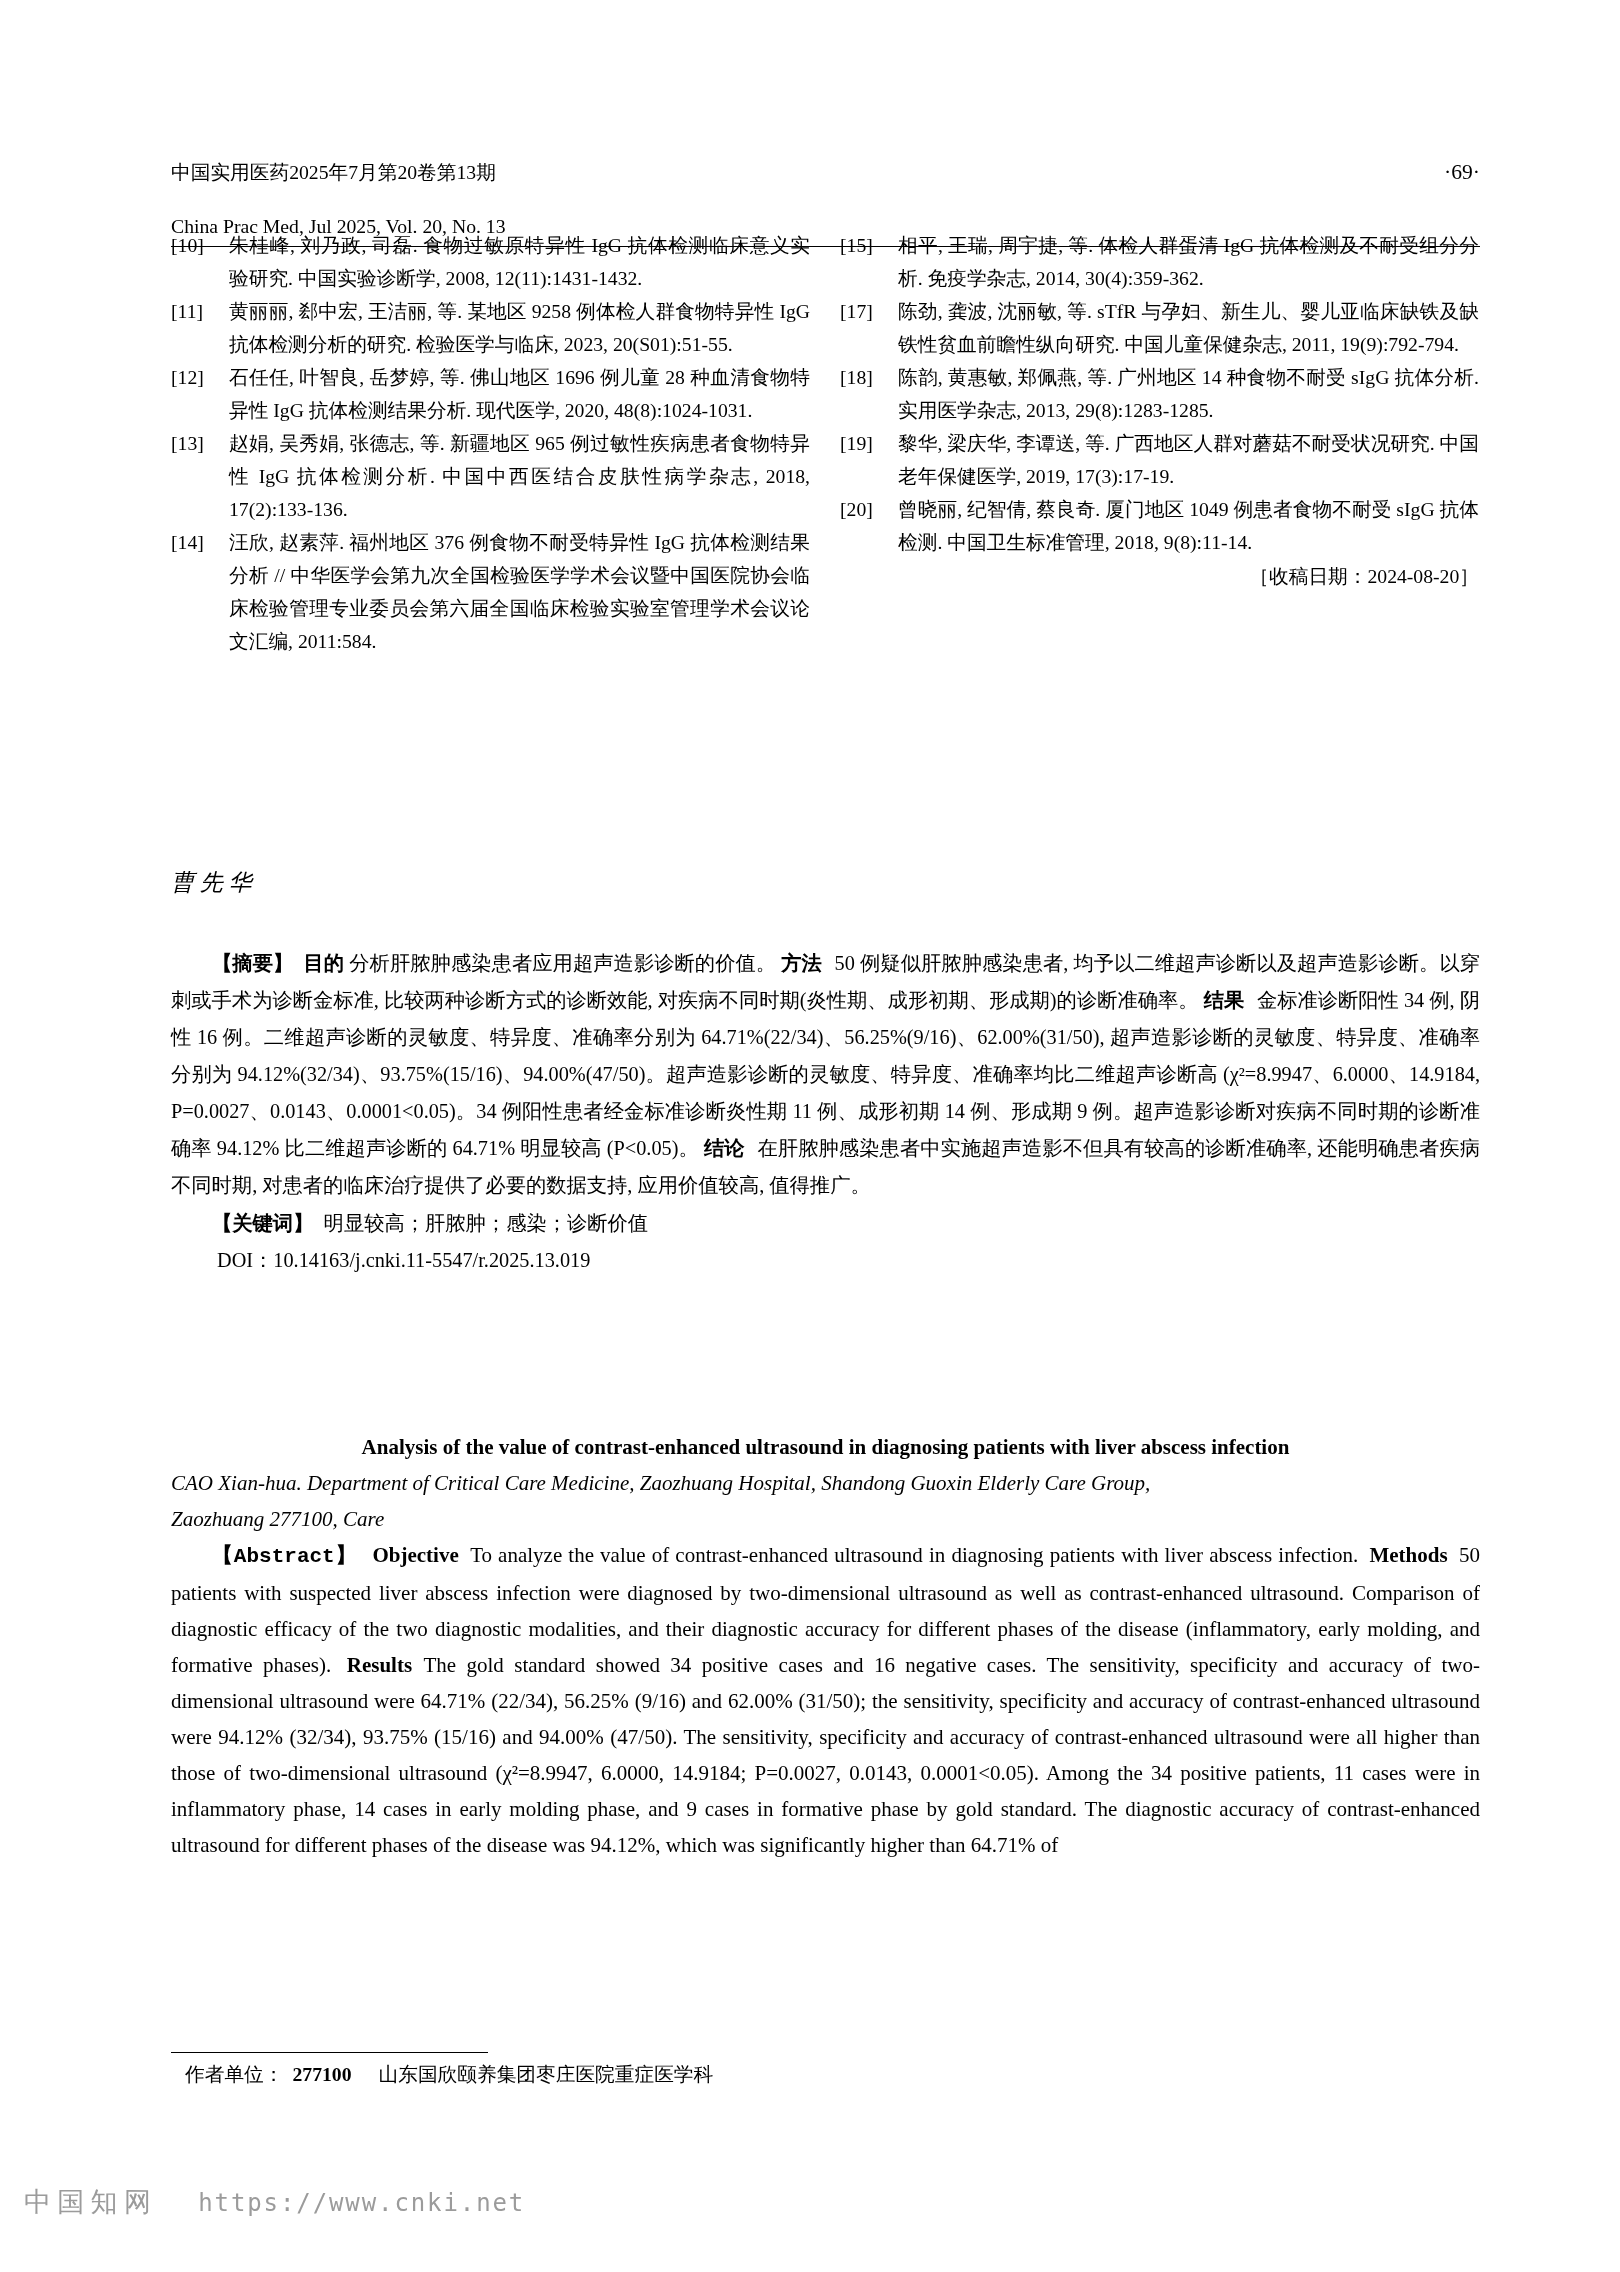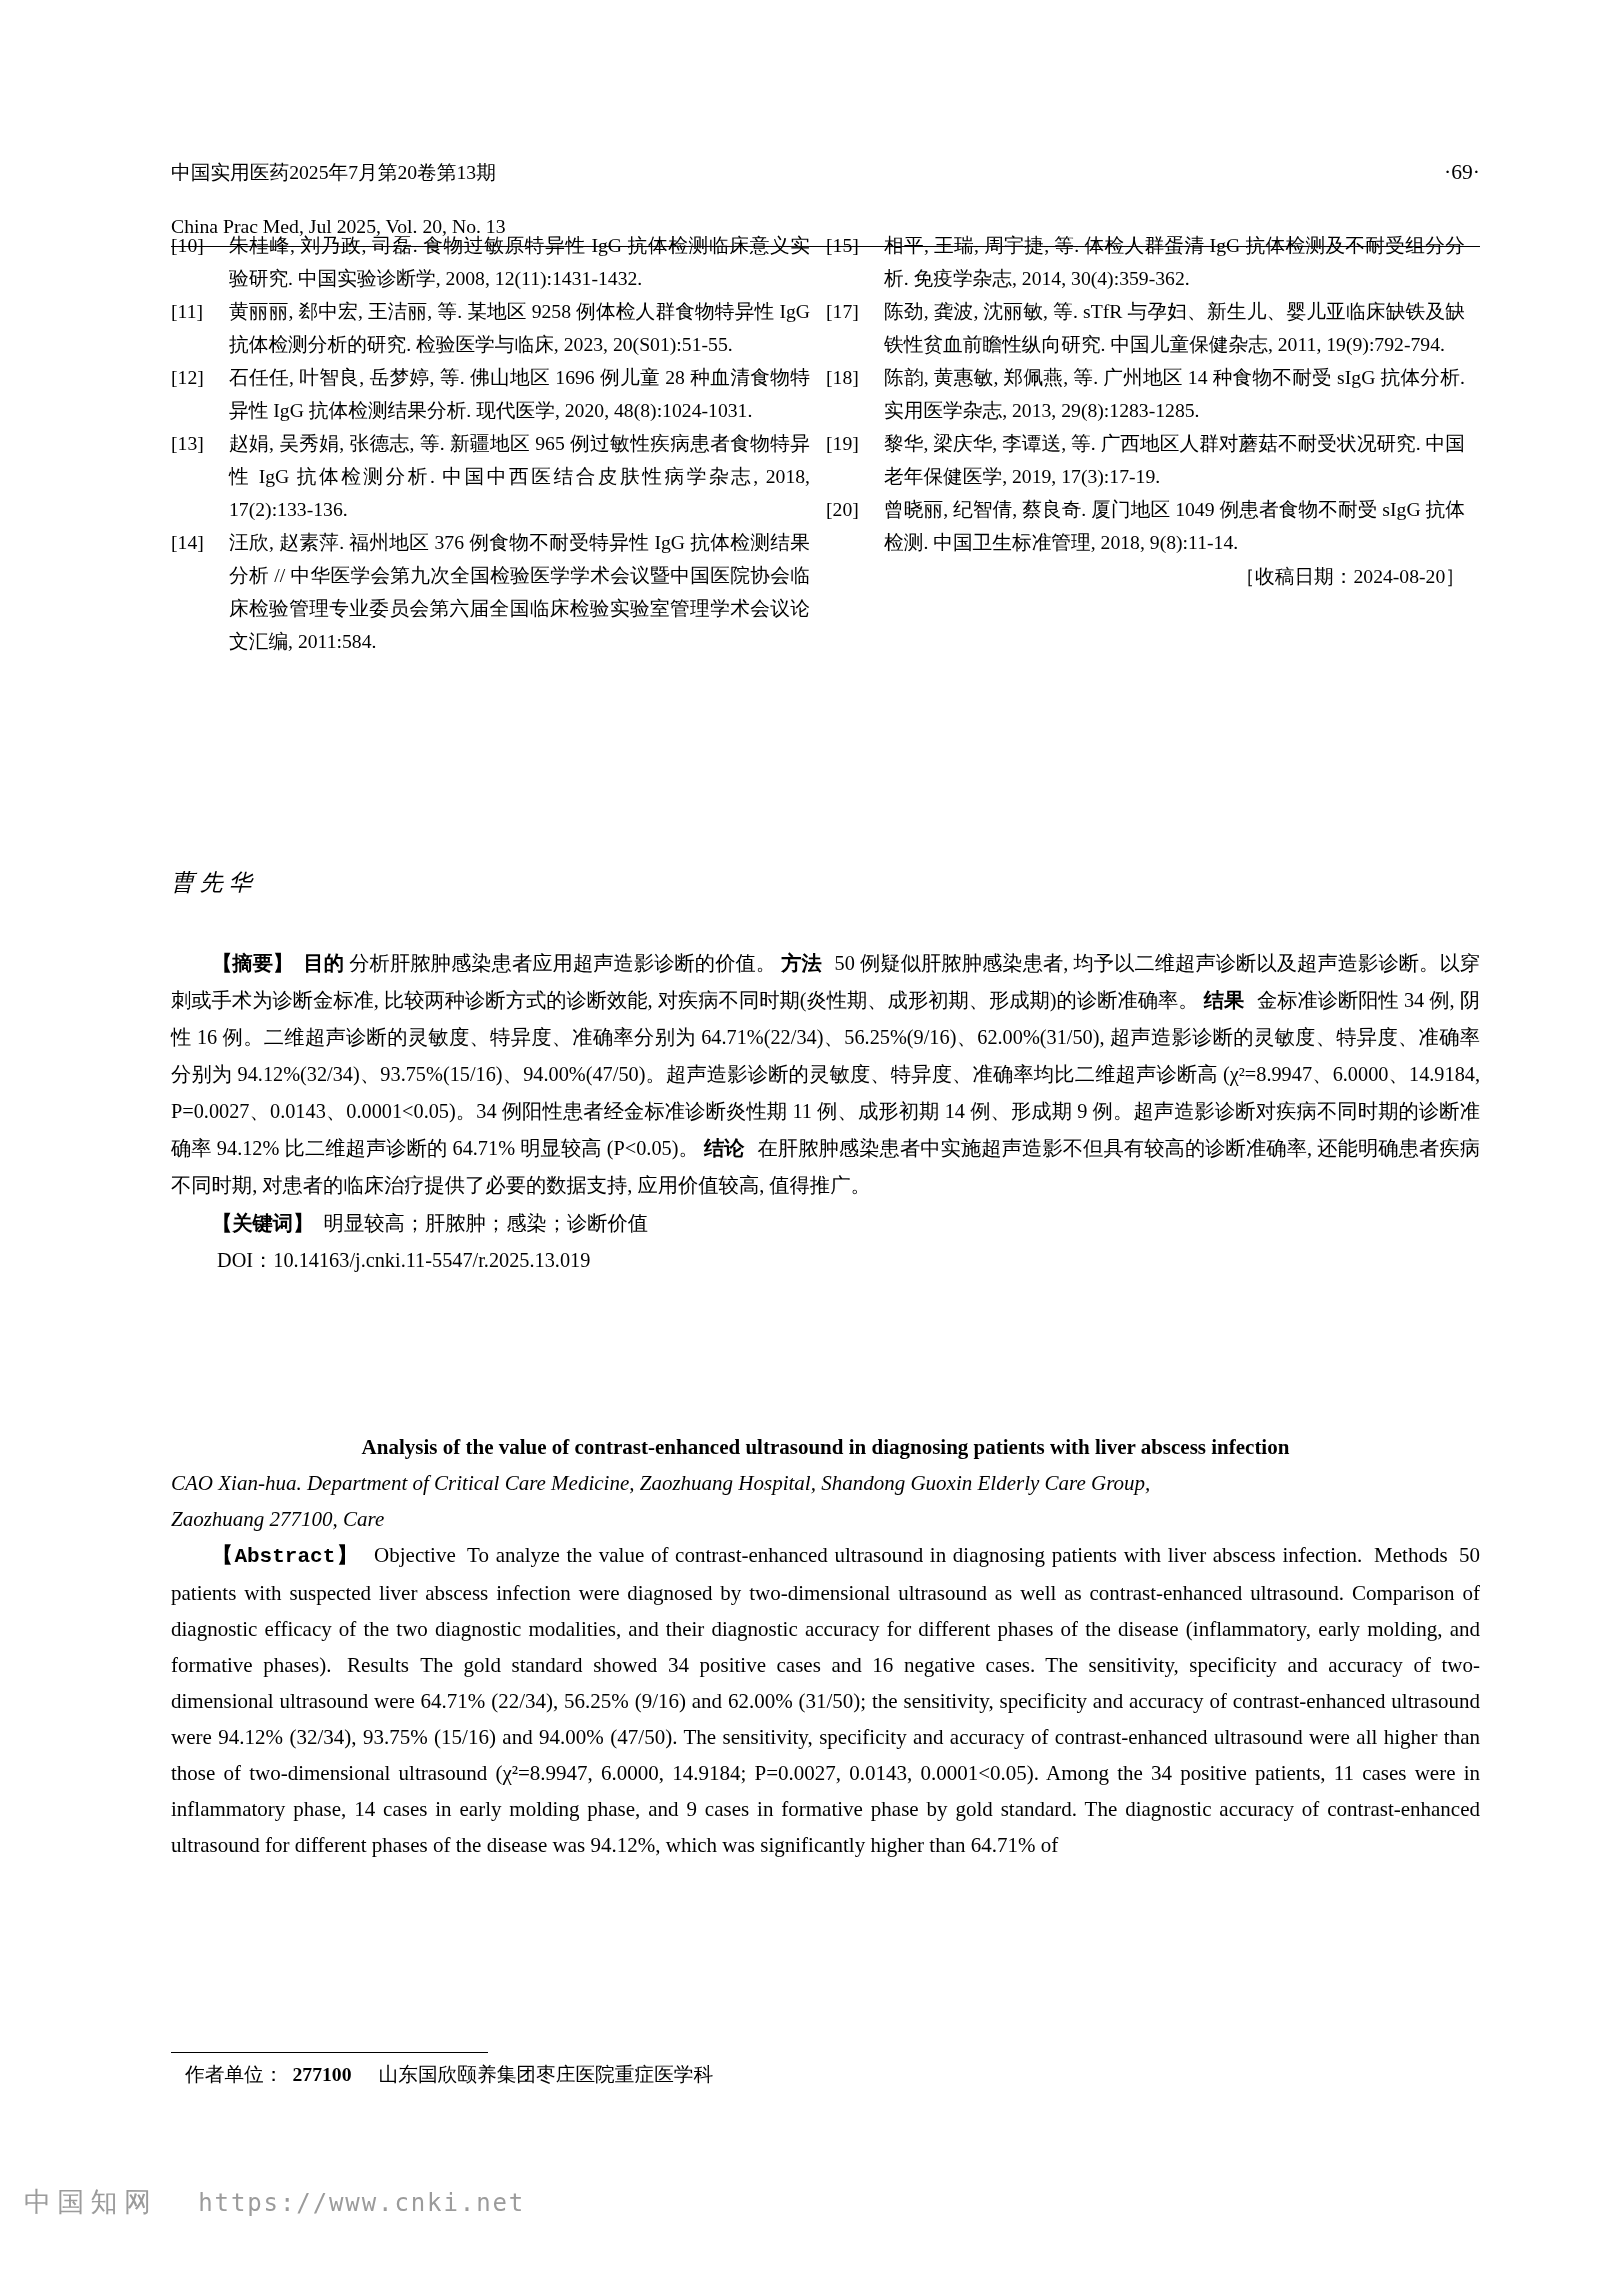--- a/index.html
+++ b/index.html
@@ -11,21 +11,21 @@
   .abs { position:absolute; left:171px; width:1309px; }
 
   
   .header-block { top:160px; }
   .header-row { display:flex; justify-content:space-between; align-items:baseline; font-size:19.7px; line-height:25.4px; }
   .header-left { display:flex; gap:29px; align-items:baseline;flex-direction:column; }
   .header-rule { border:0; border-top:1.9px solid #000; margin:6.3px 0 0 0; }
   .page-num { font-size:21.6px; }
 
   
-  .refs { top:229px; display:flex; gap:16px; font-size:19.7px; line-height:33px; }
+  .refs { top:229px; display:flex; gap:30px; font-size:19.7px; line-height:33px; }
   .ref-col { width:639px; }
   .ref-item { display:flex; }
   .ref-num { flex:0 0 58px; }
   .ref-text { flex:1; text-align:justify; }
   .received-date { text-align:right; margin-top:1.3px; }
 
   
   .article-title {
     top:780px; font-size:42px; font-weight:bold; letter-spacing:2.5px;
     font-family:"Liberation Sans","DejaVu Sans",sans-serif; line-height:1.1;
@@ -40,21 +40,21 @@
   .tag { margin-right:10.2px; }
   .kw-line { text-indent:41px; margin-top:1.3px; }
   .kw-text { margin-left:10.2px; }
   .doi-line { text-indent:46px; }
 
   
   .en-block { top:1429px; font-size:21px; line-height:36px; }
   .en-title { font-weight:bold; line-height:36px;text-align:center; }
   .en-affil { font-style:italic; }
   .en-abstract { text-align:justify; text-indent:41px; }
-  .en-sec { font-weight:normal; margin:0 11.4px 0 5.1px; }
+  .en-sec { font-weight:bold; margin:0 11.4px 0 5.1px; }
   .en-tag { font-weight:bold; margin-right:15px;font-family:Liberation Mono, monospace; }
 
   
   .footnote-block { top:2052px; }
   .footnote-rule { border:0; border-top:1.3px solid #000; width:317px; margin:0; }
   .footnote-line { font-size:19.7px; line-height:33px; margin-top:5.1px; padding-left:14px; }
   .fn-post { margin-left:9px;font-weight:bold; }
   .fn-affil { margin-left:27px; }
 
   

